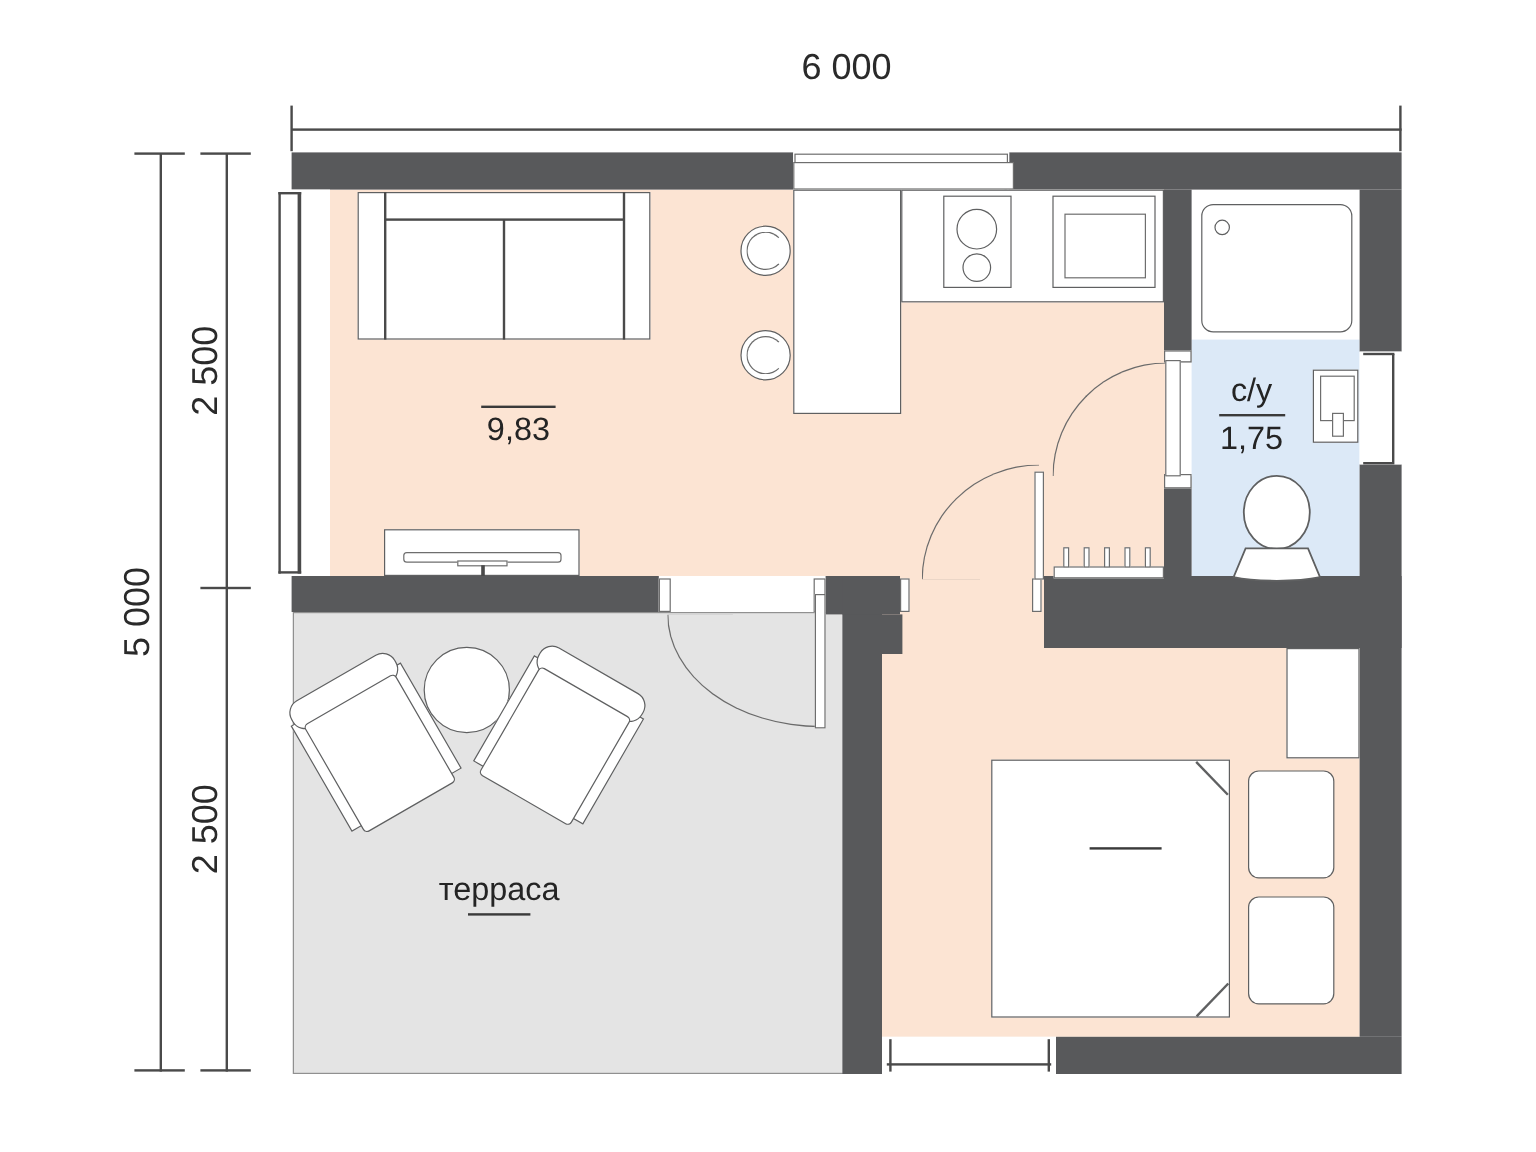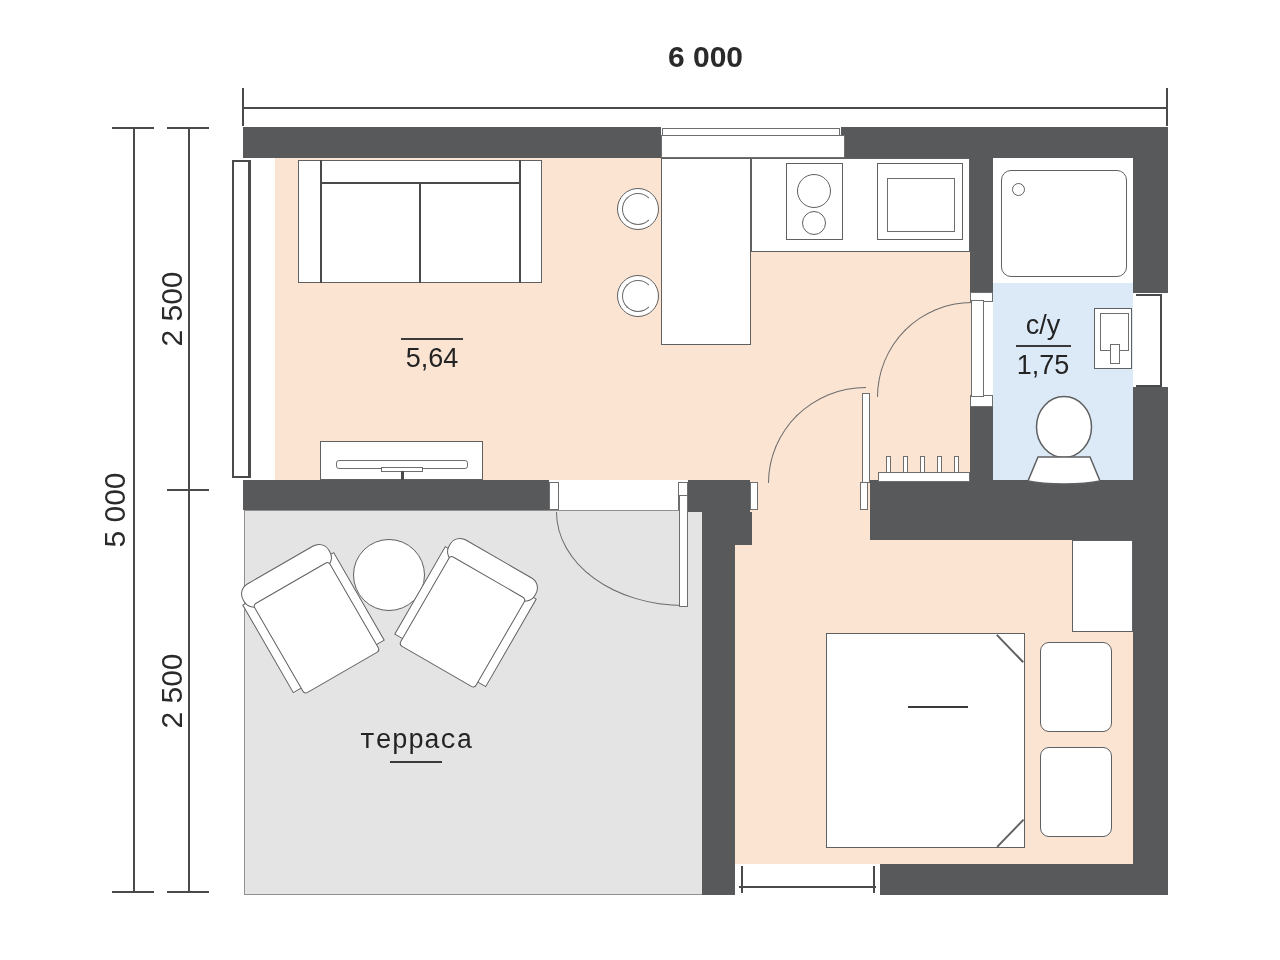--- a/index.html
+++ b/index.html
@@ -147,39 +147,39 @@
   </div>
   <div class="abs" style="left:417px;top:550px;width:100px;height:128px;transform:rotate(30deg);">
     <div class="abs furn" style="left:-3px;top:16px;width:13px;height:102px;"></div>
     <div class="abs furn" style="left:90px;top:16px;width:13px;height:102px;"></div>
     <div class="abs furn" style="left:0;top:0;width:100px;height:26px;border-radius:12px;"></div>
     <div class="abs furn" style="left:6px;top:21px;width:88px;height:104px;border-radius:4px;"></div>
   </div>
 
   <div class="room-label" style="left:307px;top:334px;width:250px;">
     <div class="rl-line" style="width:62px;"></div>
-    <div class="rl-num">5,64</div>
+    <div class="rl-num">9,83</div>
   </div>
   <div class="room-label" style="left:993px;top:310px;width:100px;">
     <div class="rl-name">с/у</div>
     <div class="rl-line" style="width:55px;"></div>
     <div class="rl-num">1,75</div>
   </div>
-  <div class="room-label" style="left:336px;top:726px;width:160px;font-family:Liberation Mono, monospace;">
+  <div class="room-label" style="left:336px;top:726px;width:160px;">
     <div class="rl-name">терраса</div>
     <div class="rl-line" style="width:52px;"></div>
   </div>
   <div class="room-label" style="left:845px;top:702px;width:185px;">
     <div class="rl-line" style="width:60px;"></div>
   </div>
 
   <div class="abs hline" style="left:243px;top:107px;width:925px;height:1.5px;"></div>
   <div class="abs vline" style="left:242px;top:88px;width:2px;height:38px;"></div>
   <div class="abs vline" style="left:1166px;top:88px;width:2px;height:38px;"></div>
-  <div class="dim-label" style="left:243px;top:40px;width:925px;font-weight:bold;">6 000</div>
+  <div class="dim-label" style="left:243px;top:40px;width:925px;">6 000</div>
 
   <div class="abs vline" style="left:133px;top:128px;width:1.5px;height:765px;"></div>
   <div class="abs hline" style="left:112px;top:127px;width:42px;height:2px;"></div>
   <div class="abs hline" style="left:112px;top:891px;width:42px;height:2px;"></div>
   <div class="dim-label rot" style="left:55px;top:493px;width:120px;height:34px;">5 000</div>
 
   <div class="abs vline" style="left:188px;top:128px;width:1.5px;height:765px;"></div>
   <div class="abs hline" style="left:167px;top:127px;width:42px;height:2px;"></div>
   <div class="abs hline" style="left:167px;top:489px;width:42px;height:2px;"></div>
   <div class="abs hline" style="left:167px;top:891px;width:42px;height:2px;"></div>

